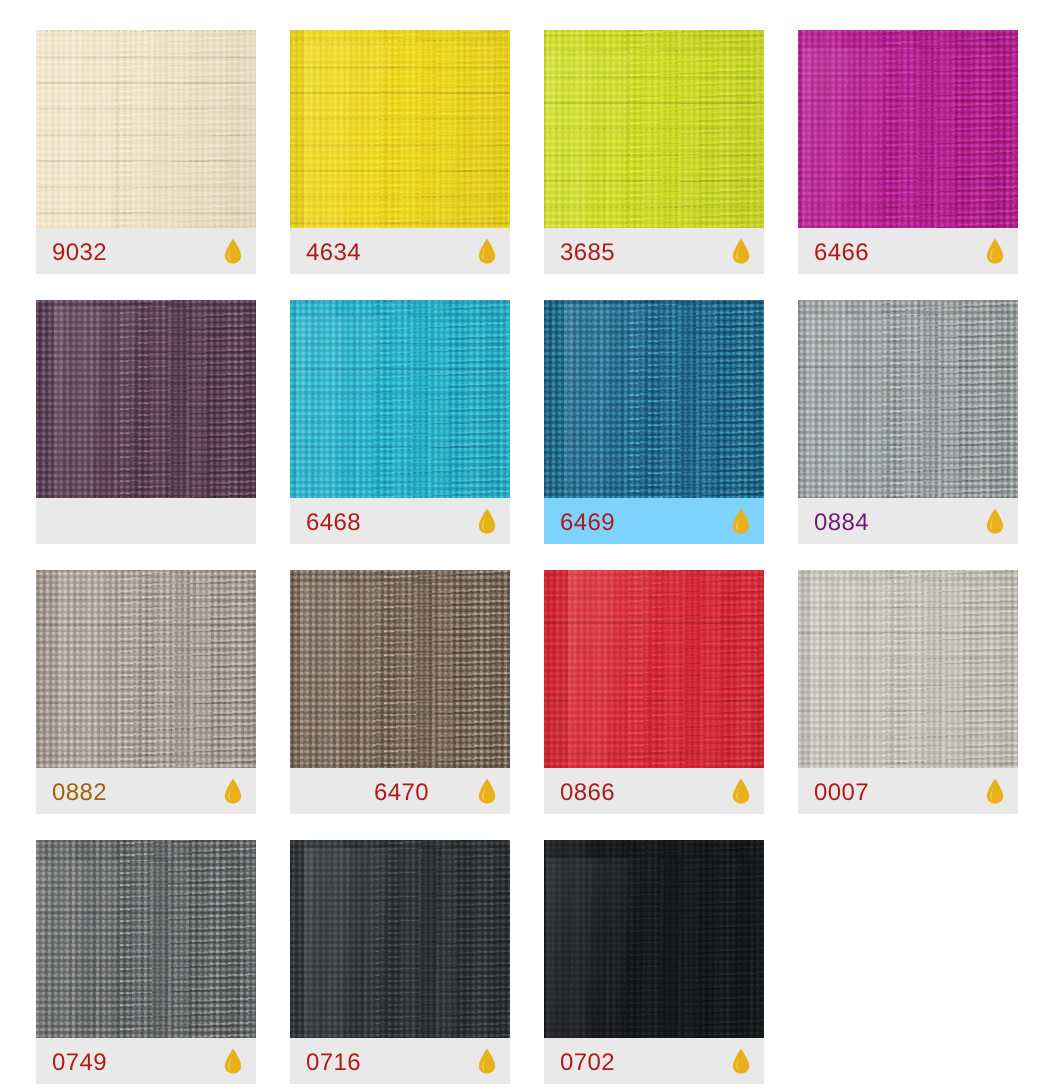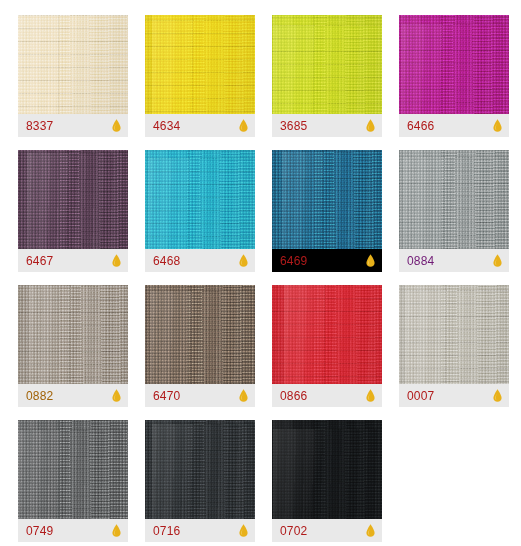--- a/index.html
+++ b/index.html
@@ -156,21 +156,21 @@
     <div class="swatch-card">
       <div class="swatch-tile">
         <div class="swatch-color" style="background: rgb(240, 227, 198);"></div>
         <div class="tex-bands" style="background-position: 0px 0px;"></div>
         <div class="tex-streaks" style="background-position: 0px 0px;"></div>
         <div class="tex-steps" style="background-position: 0px 0px;"></div>
         <div class="tex-grain" style="background-position: 0px 0px;"></div>
         <div class="tex-light" style="background-position: 0px 0px;"></div>
       </div>
       <div class="swatch-label" style="background: rgb(233, 233, 233);">
-        <span class="swatch-code" style="color: rgb(176, 26, 26);">8337</span>
+        <span class="swatch-code" style="color: rgb(176, 26, 26);">9032</span>
         <svg class="drop-icon" viewBox="0 0 18 26">
           <path d="M9 0.5 C9 0.5 17.2 12.4 17.2 18 C17.2 22.4 13.5 25.6 9 25.6 C4.5 25.6 0.8 22.4 0.8 18 C0.8 12.4 9 0.5 9 0.5 Z" fill="#e8b11a"></path>
           <path d="M7.4 9.5 C5.6 13 4.3 15.8 4.3 18.2 C4.3 20.2 5.4 21.6 7.0 22.2 C5.2 20.4 5.0 17.4 5.9 14.4 C6.3 12.9 6.9 11.2 7.4 9.5 Z" fill="#f6dd8e" opacity="0.85"></path>
         </svg>
       </div>
     </div>
     <div class="swatch-card">
       <div class="swatch-tile">
         <div class="swatch-color" style="background: rgb(237, 214, 31);"></div>
         <div class="tex-bands" style="background-position: 7px 5px;"></div>
@@ -223,27 +223,20 @@
     </div>
     <div class="swatch-card">
       <div class="swatch-tile">
         <div class="swatch-color" style="background: rgb(92, 67, 87);"></div>
         <div class="tex-bands" style="background-position: 9px 3px;"></div>
         <div class="tex-streaks" style="background-position: 9px 3px;"></div>
         <div class="tex-steps" style="background-position: 9px 3px;"></div>
         <div class="tex-grain" style="background-position: 9px 3px;"></div>
         <div class="tex-light" style="background-position: 9px 3px;"></div>
       </div>
-      <div class="swatch-label" style="background: rgb(233, 233, 233);">
-        <span class="swatch-code" style="color: rgb(176, 26, 26);">6467</span>
-        <svg class="drop-icon" viewBox="0 0 18 26">
-          <path d="M9 0.5 C9 0.5 17.2 12.4 17.2 18 C17.2 22.4 13.5 25.6 9 25.6 C4.5 25.6 0.8 22.4 0.8 18 C0.8 12.4 9 0.5 9 0.5 Z" fill="#e8b11a"></path>
-          <path d="M7.4 9.5 C5.6 13 4.3 15.8 4.3 18.2 C4.3 20.2 5.4 21.6 7.0 22.2 C5.2 20.4 5.0 17.4 5.9 14.4 C6.3 12.9 6.9 11.2 7.4 9.5 Z" fill="#f6dd8e" opacity="0.85"></path>
-        </svg>
-      </div>
     </div>
     <div class="swatch-card">
       <div class="swatch-tile">
         <div class="swatch-color" style="background: rgb(42, 175, 200);"></div>
         <div class="tex-bands" style="background-position: 3px 8px;"></div>
         <div class="tex-streaks" style="background-position: 3px 8px;"></div>
         <div class="tex-steps" style="background-position: 3px 8px;"></div>
         <div class="tex-grain" style="background-position: 3px 8px;"></div>
         <div class="tex-light" style="background-position: 3px 8px;"></div>
       </div>
@@ -257,21 +250,21 @@
     </div>
     <div class="swatch-card">
       <div class="swatch-tile">
         <div class="swatch-color" style="background: rgb(35, 106, 140);"></div>
         <div class="tex-bands" style="background-position: 10px 2px;"></div>
         <div class="tex-streaks" style="background-position: 10px 2px;"></div>
         <div class="tex-steps" style="background-position: 10px 2px;"></div>
         <div class="tex-grain" style="background-position: 10px 2px;"></div>
         <div class="tex-light" style="background-position: 10px 2px;"></div>
       </div>
-      <div class="swatch-label" style="background: #000000;">
+      <div class="swatch-label" style="background: #7dd3fc;">
         <span class="swatch-code" style="color: rgb(176, 26, 26);">6469</span>
         <svg class="drop-icon" viewBox="0 0 18 26">
           <path d="M9 0.5 C9 0.5 17.2 12.4 17.2 18 C17.2 22.4 13.5 25.6 9 25.6 C4.5 25.6 0.8 22.4 0.8 18 C0.8 12.4 9 0.5 9 0.5 Z" fill="#e8b11a"></path>
           <path d="M7.4 9.5 C5.6 13 4.3 15.8 4.3 18.2 C4.3 20.2 5.4 21.6 7.0 22.2 C5.2 20.4 5.0 17.4 5.9 14.4 C6.3 12.9 6.9 11.2 7.4 9.5 Z" fill="#f6dd8e" opacity="0.85"></path>
         </svg>
       </div>
     </div>
     <div class="swatch-card">
       <div class="swatch-tile">
         <div class="swatch-color" style="background: rgb(154, 160, 160);"></div>
@@ -308,21 +301,21 @@
     </div>
     <div class="swatch-card">
       <div class="swatch-tile">
         <div class="swatch-color" style="background: rgb(122, 106, 92);"></div>
         <div class="tex-bands" style="background-position: 5px 6px;"></div>
         <div class="tex-streaks" style="background-position: 5px 6px;"></div>
         <div class="tex-steps" style="background-position: 5px 6px;"></div>
         <div class="tex-grain" style="background-position: 5px 6px;"></div>
         <div class="tex-light" style="background-position: 5px 6px;"></div>
       </div>
-      <div class="swatch-label" style="background: rgb(233, 233, 233);">
+      <div class="swatch-label" style="background: rgb(233, 233, 233); margin-left: 34px;">
         <span class="swatch-code" style="color: rgb(176, 26, 26);">6470</span>
         <svg class="drop-icon" viewBox="0 0 18 26">
           <path d="M9 0.5 C9 0.5 17.2 12.4 17.2 18 C17.2 22.4 13.5 25.6 9 25.6 C4.5 25.6 0.8 22.4 0.8 18 C0.8 12.4 9 0.5 9 0.5 Z" fill="#e8b11a"></path>
           <path d="M7.4 9.5 C5.6 13 4.3 15.8 4.3 18.2 C4.3 20.2 5.4 21.6 7.0 22.2 C5.2 20.4 5.0 17.4 5.9 14.4 C6.3 12.9 6.9 11.2 7.4 9.5 Z" fill="#f6dd8e" opacity="0.85"></path>
         </svg>
       </div>
     </div>
     <div class="swatch-card">
       <div class="swatch-tile">
         <div class="swatch-color" style="background: rgb(214, 43, 54);"></div>

